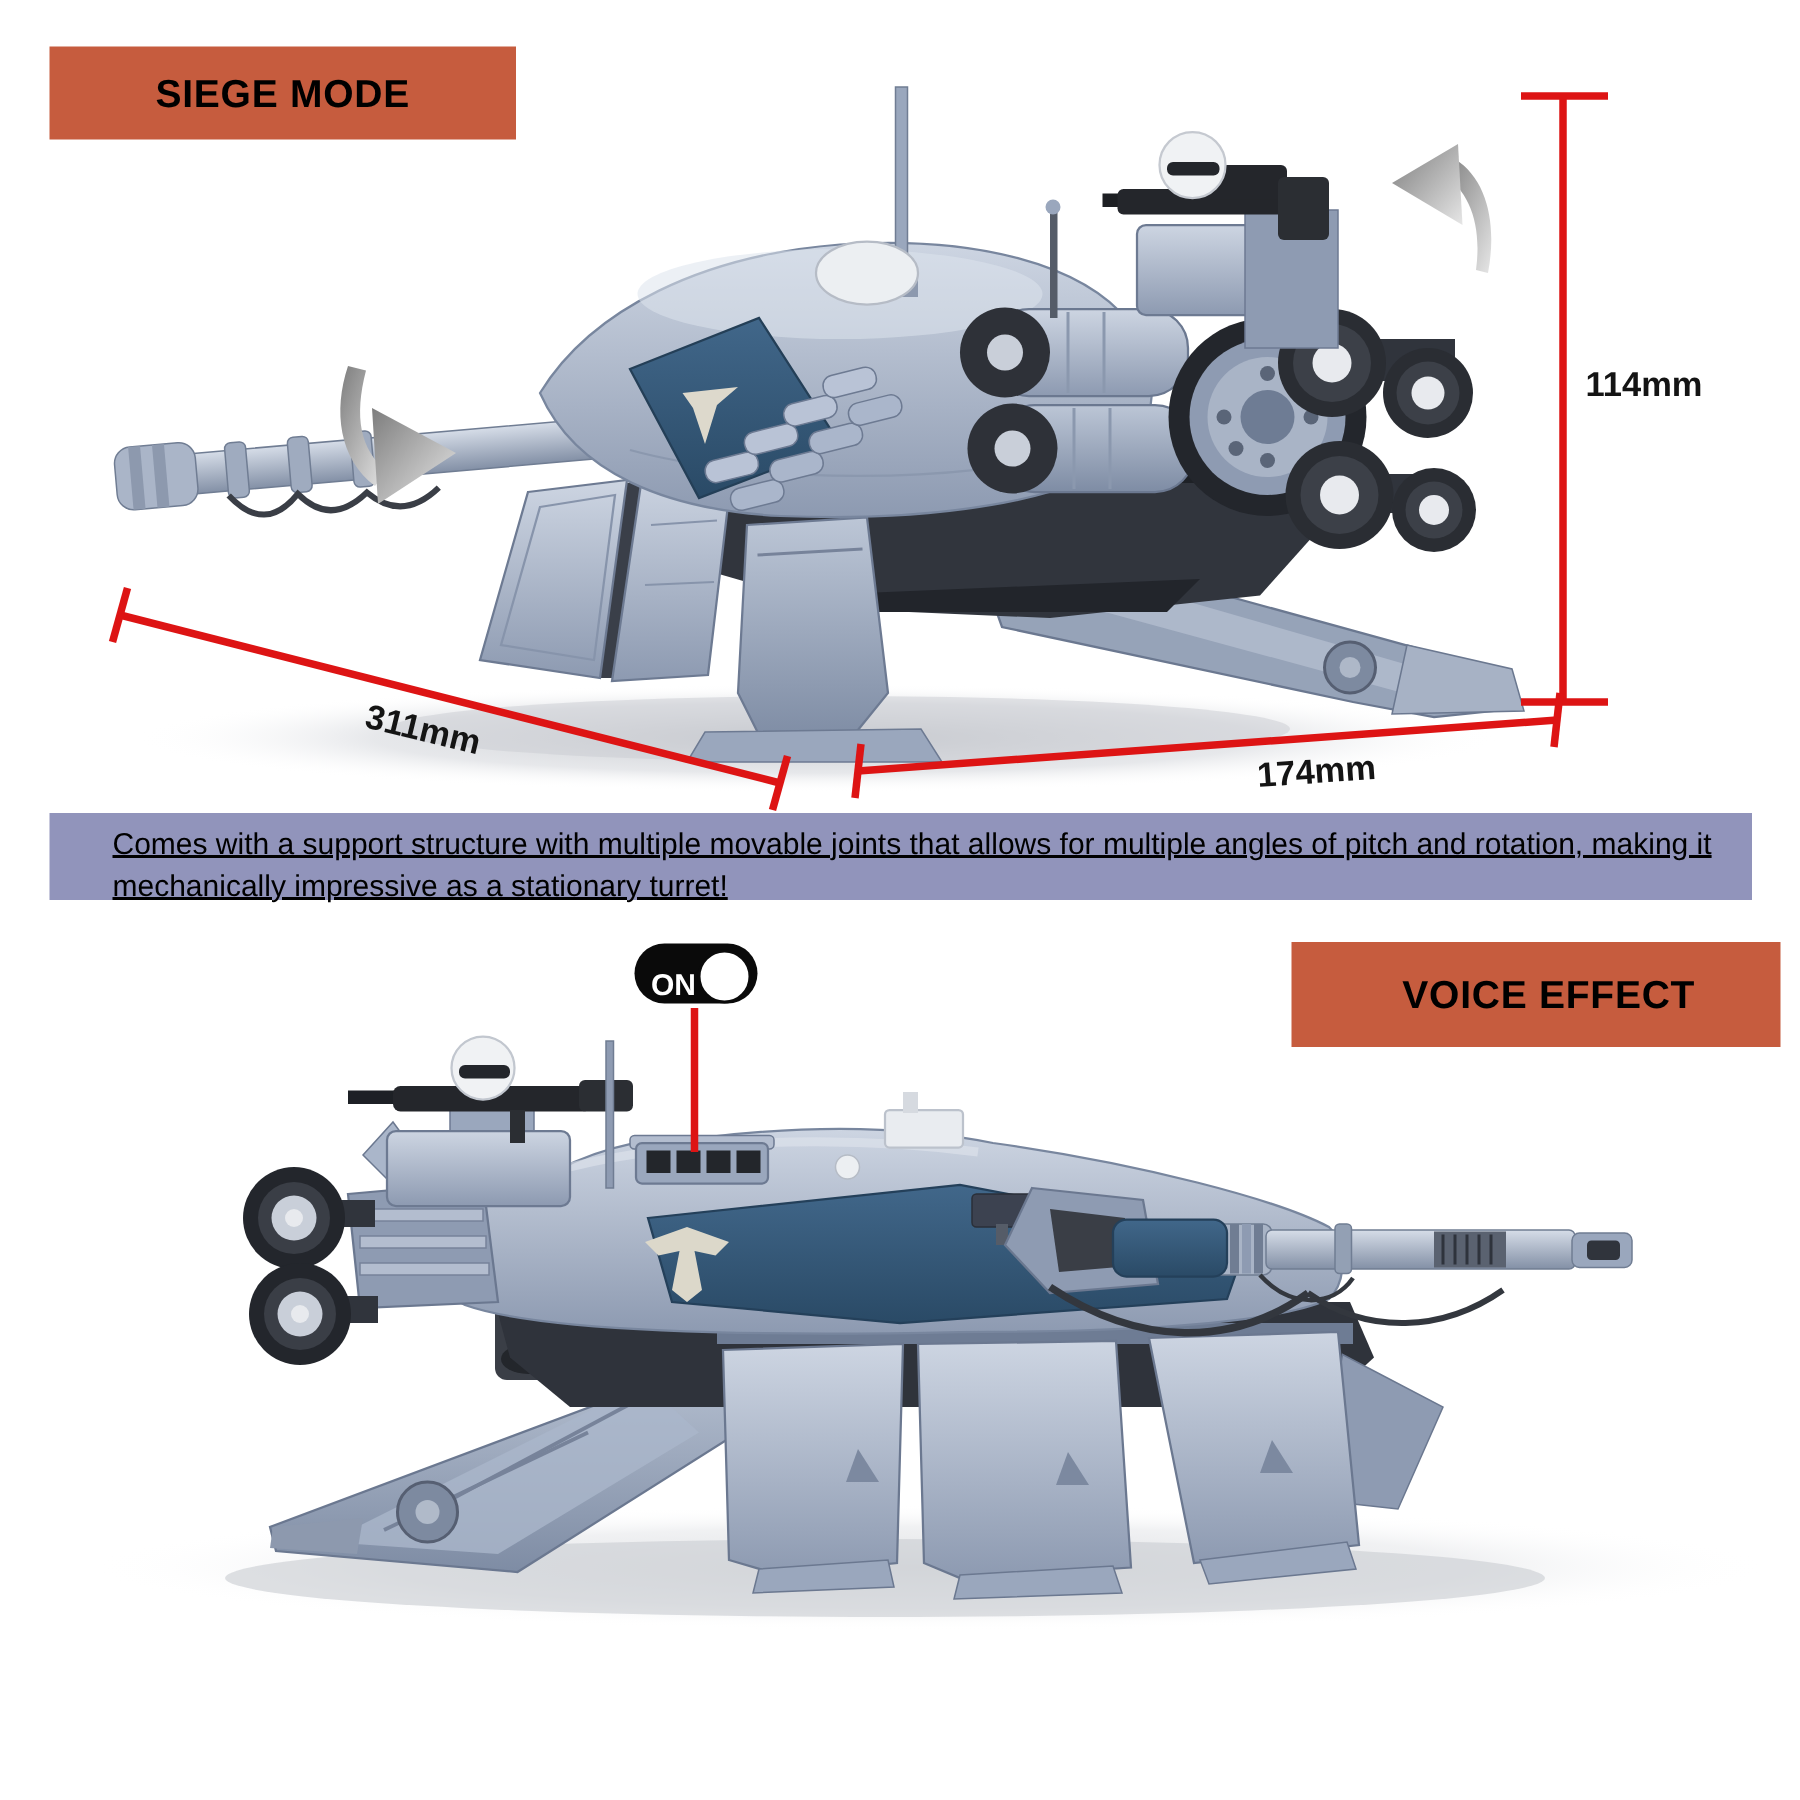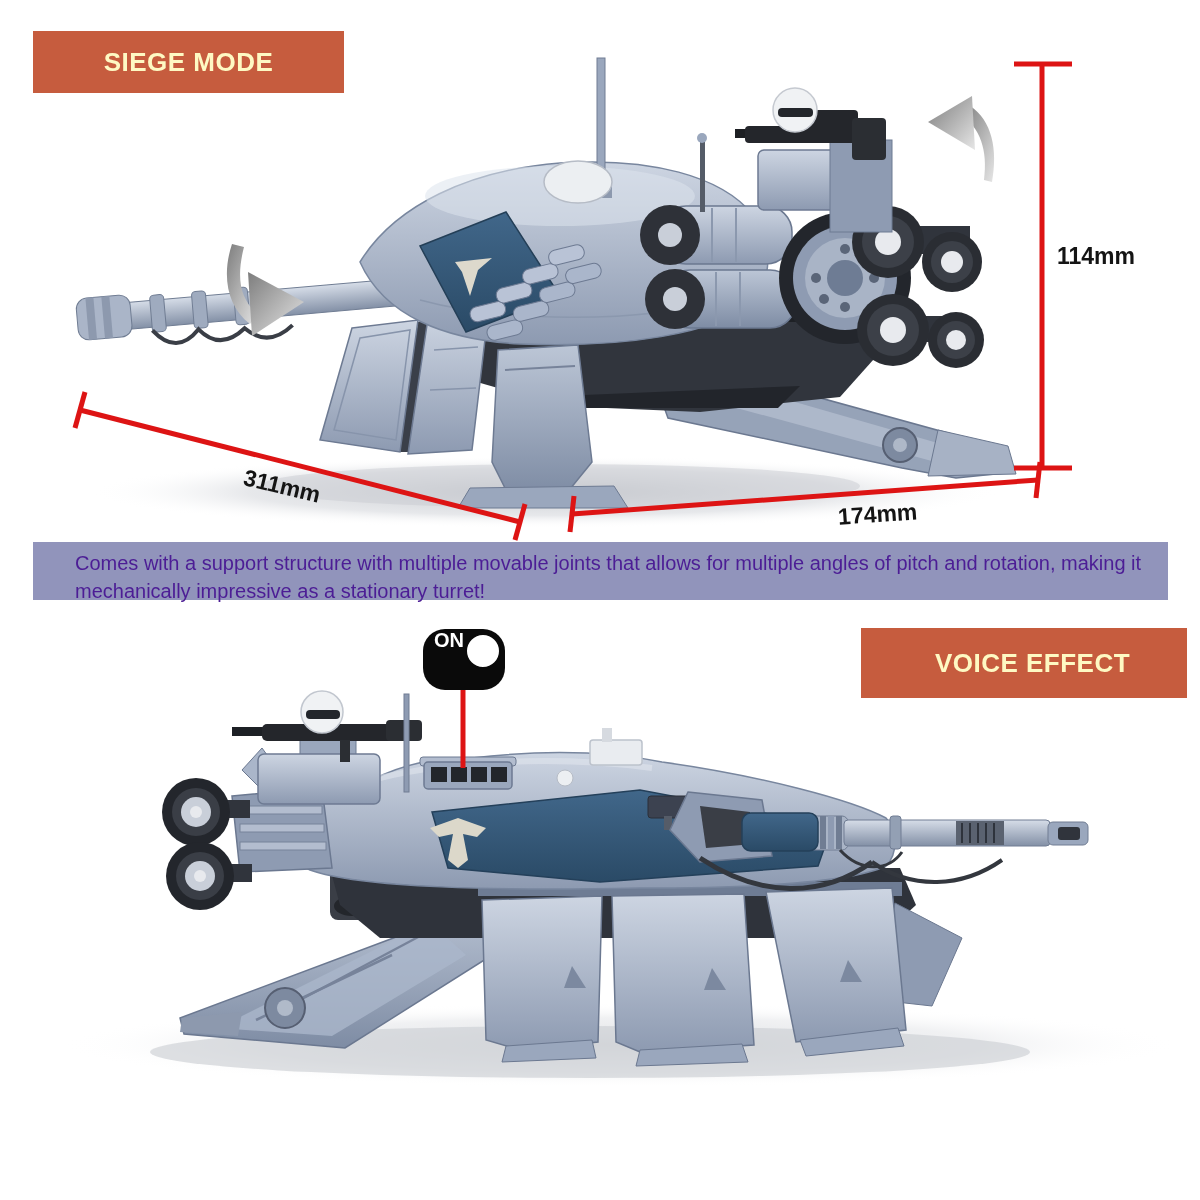--- a/index.html
+++ b/index.html
@@ -3,39 +3,39 @@
 <meta charset="utf-8">
 <style>
   html,body{margin:0;padding:0;background:#ffffff;}
   .canvas{
     position:relative;width:1200px;height:1200px;background:#ffffff;
     font-family:"Liberation Sans", sans-serif;overflow:hidden;
   }
   .art{position:absolute;left:0;top:0;width:1200px;height:1200px;}
   .badge{
     position:absolute;display:flex;align-items:center;justify-content:center;
-    background:#c65c3e;color:#fef9c3;font-weight:700;font-size:26px;letter-spacing:.5px;
+    background:#c65c3e;color:#000000;font-weight:700;font-size:26px;letter-spacing:.5px;
   }
   .badge-siege{left:33px;top:31px;width:311px;height:62px;}
   .badge-voice{left:861px;top:628px;width:309px;height:70px;padding-left:17px;}
   .caption{
-    position:absolute;left:33px;width:1135px;background:#9194bb;color:#4c1d95;
-    font-size:20px;line-height:28px;padding:7px 24px 0 42px;box-sizing:border-box;
+    position:absolute;left:33px;width:1135px;background:#9194bb;color:#000000;
+    font-size:20px;line-height:28px;padding:7px 24px 0 42px;box-sizing:border-box;text-decoration:underline;
   }
   .caption-siege{top:542px;height:58px;}
   .caption-voice{top:1143px;height:57px;}
   .dim-label{
     position:absolute;color:#141414;font-weight:700;font-size:23px;white-space:nowrap;
   }
   .dim-311{left:243px;top:473px;transform:rotate(13.5deg);}
   .dim-174{left:838px;top:501px;transform:rotate(-4deg);}
   .dim-114{left:1057px;top:243px;}
   .toggle{
-    position:absolute;left:423px;top:629px;width:82px;height:61px;border-radius:22px;
-    background:#0a0a0a;display:flex;align-items:flex-start;cursor:pointer;
+    position:absolute;left:423px;top:629px;width:82px;height:40px;border-radius:22px;
+    background:#0a0a0a;display:flex;align-items:flex-end;cursor:pointer;
   }
   .toggle-label{color:#ffffff;font-weight:700;font-size:20px;margin-left:11px;}
   .toggle-knob{
     position:absolute;right:4px;top:3.5px;width:36px;height:36px;border-radius:50%;
     background:#ffffff;border:2px solid #0a0a0a;box-sizing:border-box;
   }
 </style>
 </head>
 <body>
 

